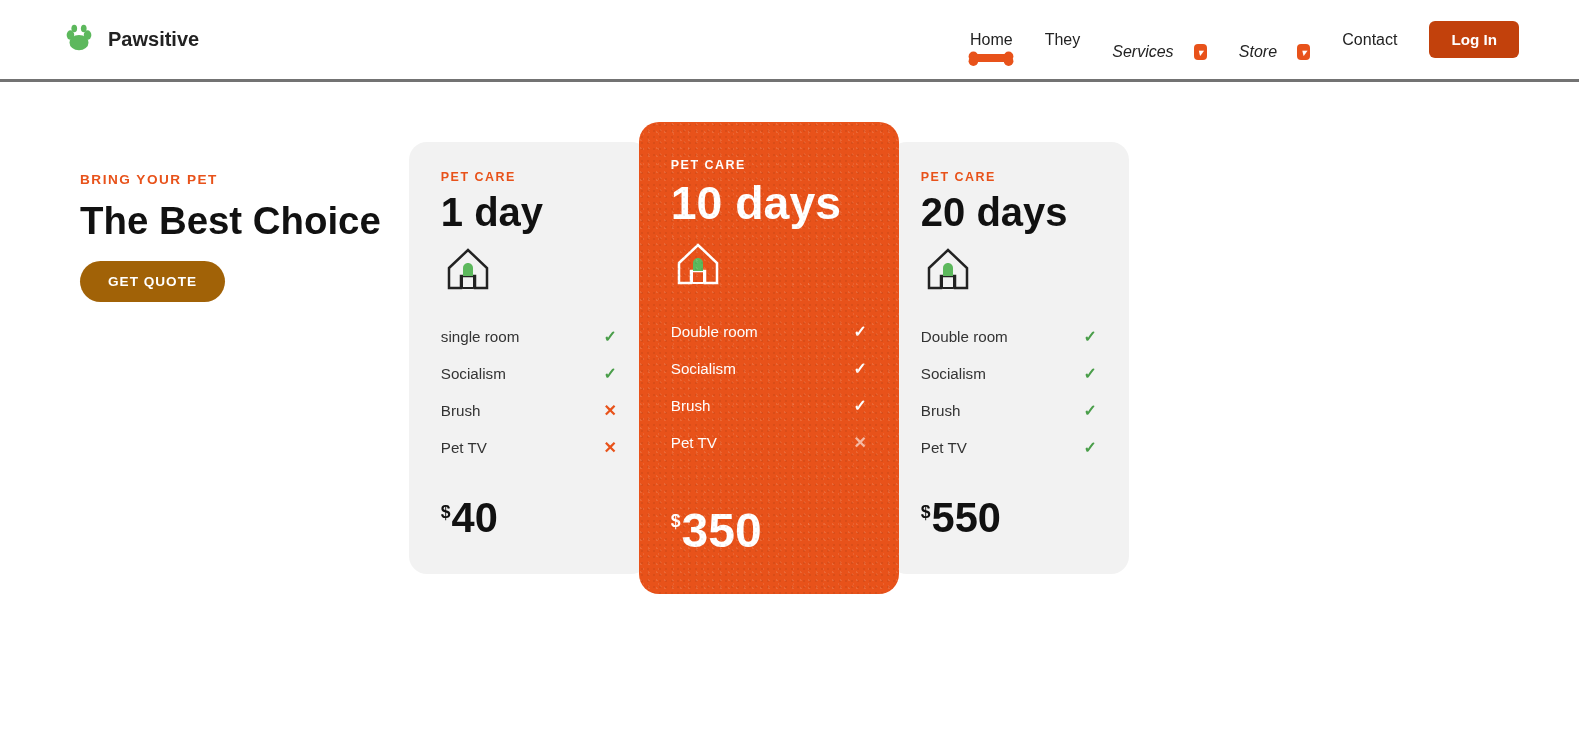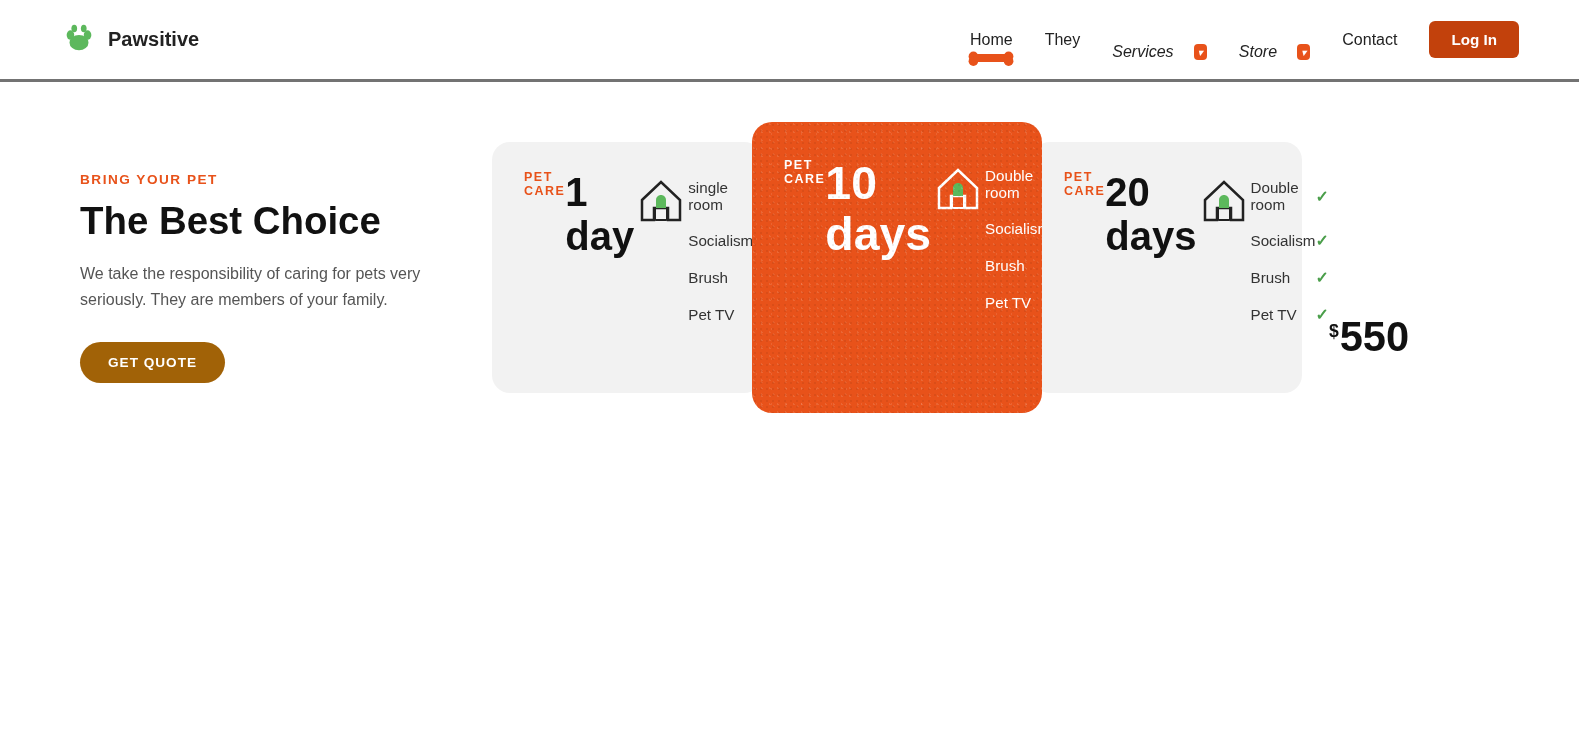--- a/index.html
+++ b/index.html
@@ -70,21 +70,21 @@
       font-weight: 600;
       cursor: pointer;
     }
 
     
     .hero {
       display: flex;
       align-items: flex-start;
       justify-content: flex-end;
       padding: 60px 60px 80px 80px;
-      gap: 52px;
+      gap: 28px;
     }
     .hero-text {
       max-width: 360px;
       padding-top: 30px;
       flex-shrink: 0;
     }
     .hero-tagline {
       color: #e8521a;
       font-size: 0.85rem;
       font-weight: 700;
@@ -125,21 +125,21 @@
       align-items: stretch;
       flex: 1;
     }
     .card {
       background: #f2f2f2;
       border-radius: 18px;
       padding: 28px 32px 32px 32px;
       min-width: 240px;
       max-width: 270px;
       display: flex;
-      flex-direction: row;
+      flex-direction: column;
       position: relative;
     }
     .card.featured {
       background: #e8521a;
       color: #fff;
       margin: -20px -10px;
       z-index: 2;
       min-width: 260px;
       max-width: 290px;
       padding: 36px 32px 36px 32px;
@@ -169,21 +169,21 @@
       color: #e8521a;
       margin-bottom: 6px;
     }
     .card.featured .card-label {
       color: #fff;
     }
     .card-duration {
       font-size: 2.5rem;
       font-weight: 900;
       color: #111;
-      margin-bottom: 32px;
+      margin-bottom: 4px;
       line-height: 1.1;
     }
     .card.featured .card-duration {
       color: #fff;
       font-size: 2.9rem;
     }
     .house-icon {
       margin-bottom: 18px;
       margin-top: 4px;
     }
@@ -295,21 +295,20 @@
     <li>
       <button class="login-btn">Log In</button>
     </li>
   </ul>
 </nav>
 
 <section class="hero">
   <div class="hero-text">
     <p class="hero-tagline">BRING YOUR PET</p>
     <h1 class="hero-title">The Best Choice</h1>
-    <p class="hero-desc">We take the responsibility of caring for pets very seriously. They are members of your family.</p>
     <button class="quote-btn">GET QUOTE</button>
   </div>
 
   <div class="pricing-cards">
 
     <div class="card">
       <span class="card-label">PET CARE</span>
       <div class="card-duration">1 day</div>
       <div class="house-icon">
         <svg viewBox="0 0 54 54" fill="none" xmlns="http://www.w3.org/2000/svg">

